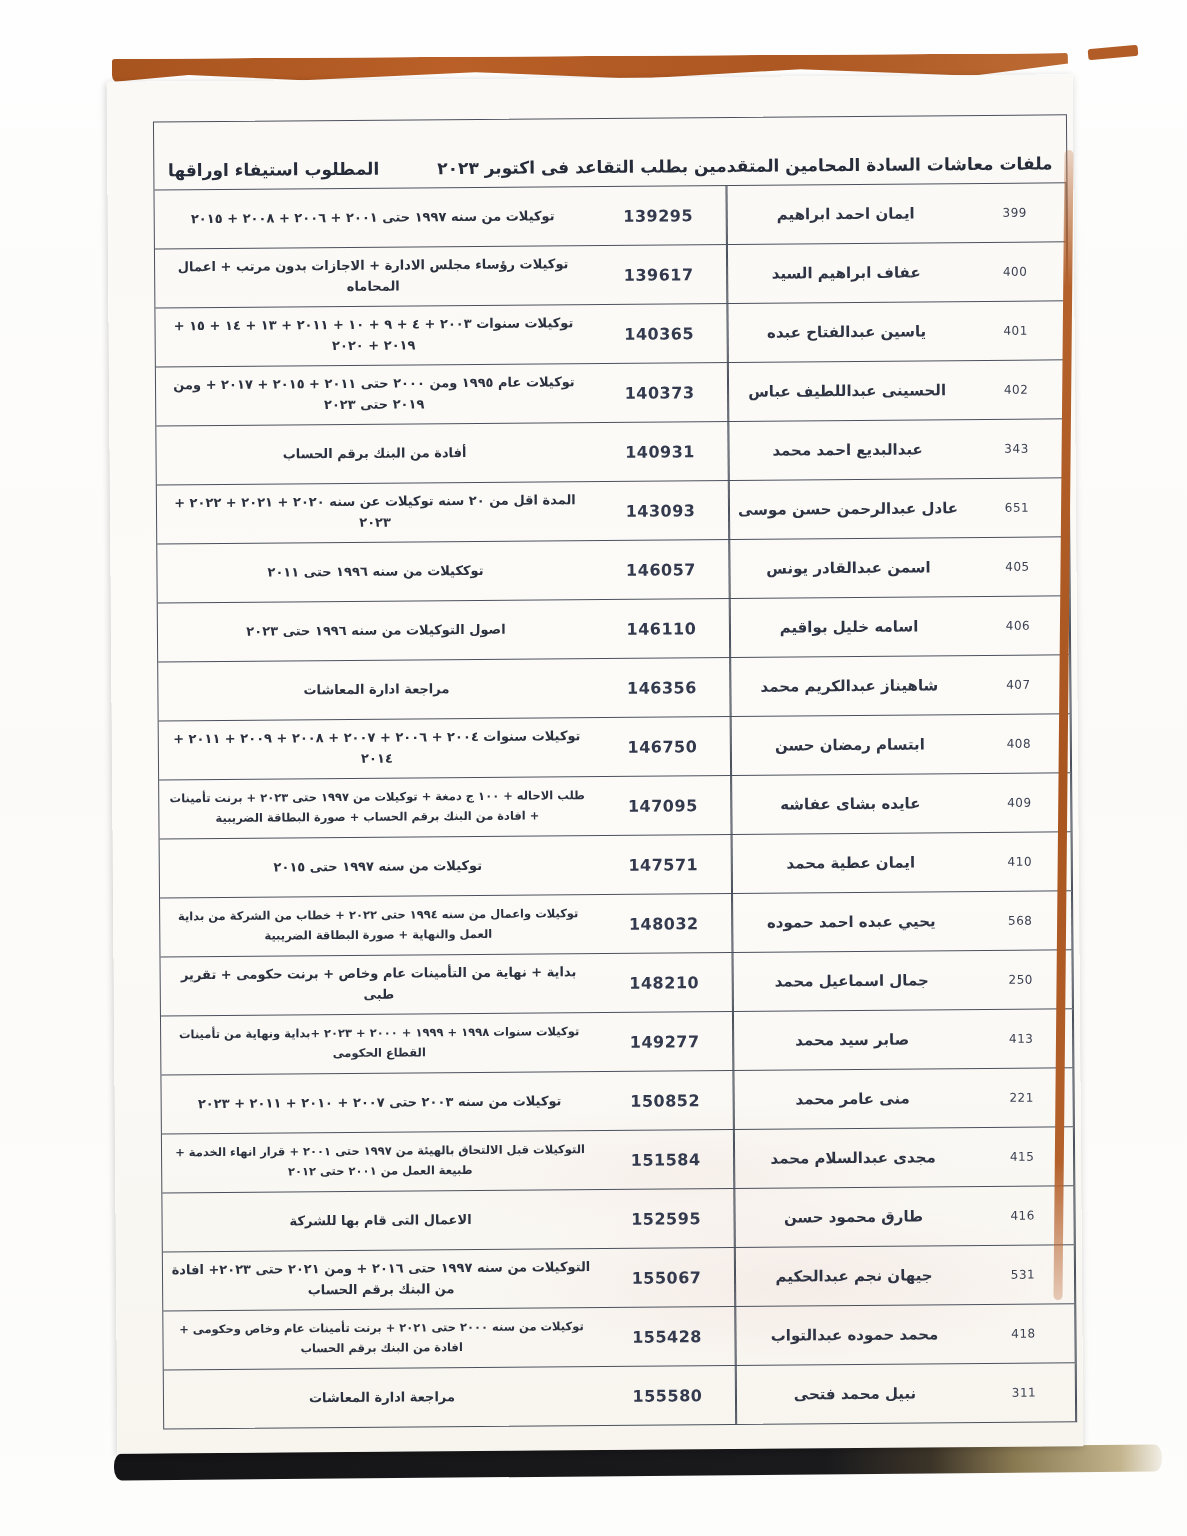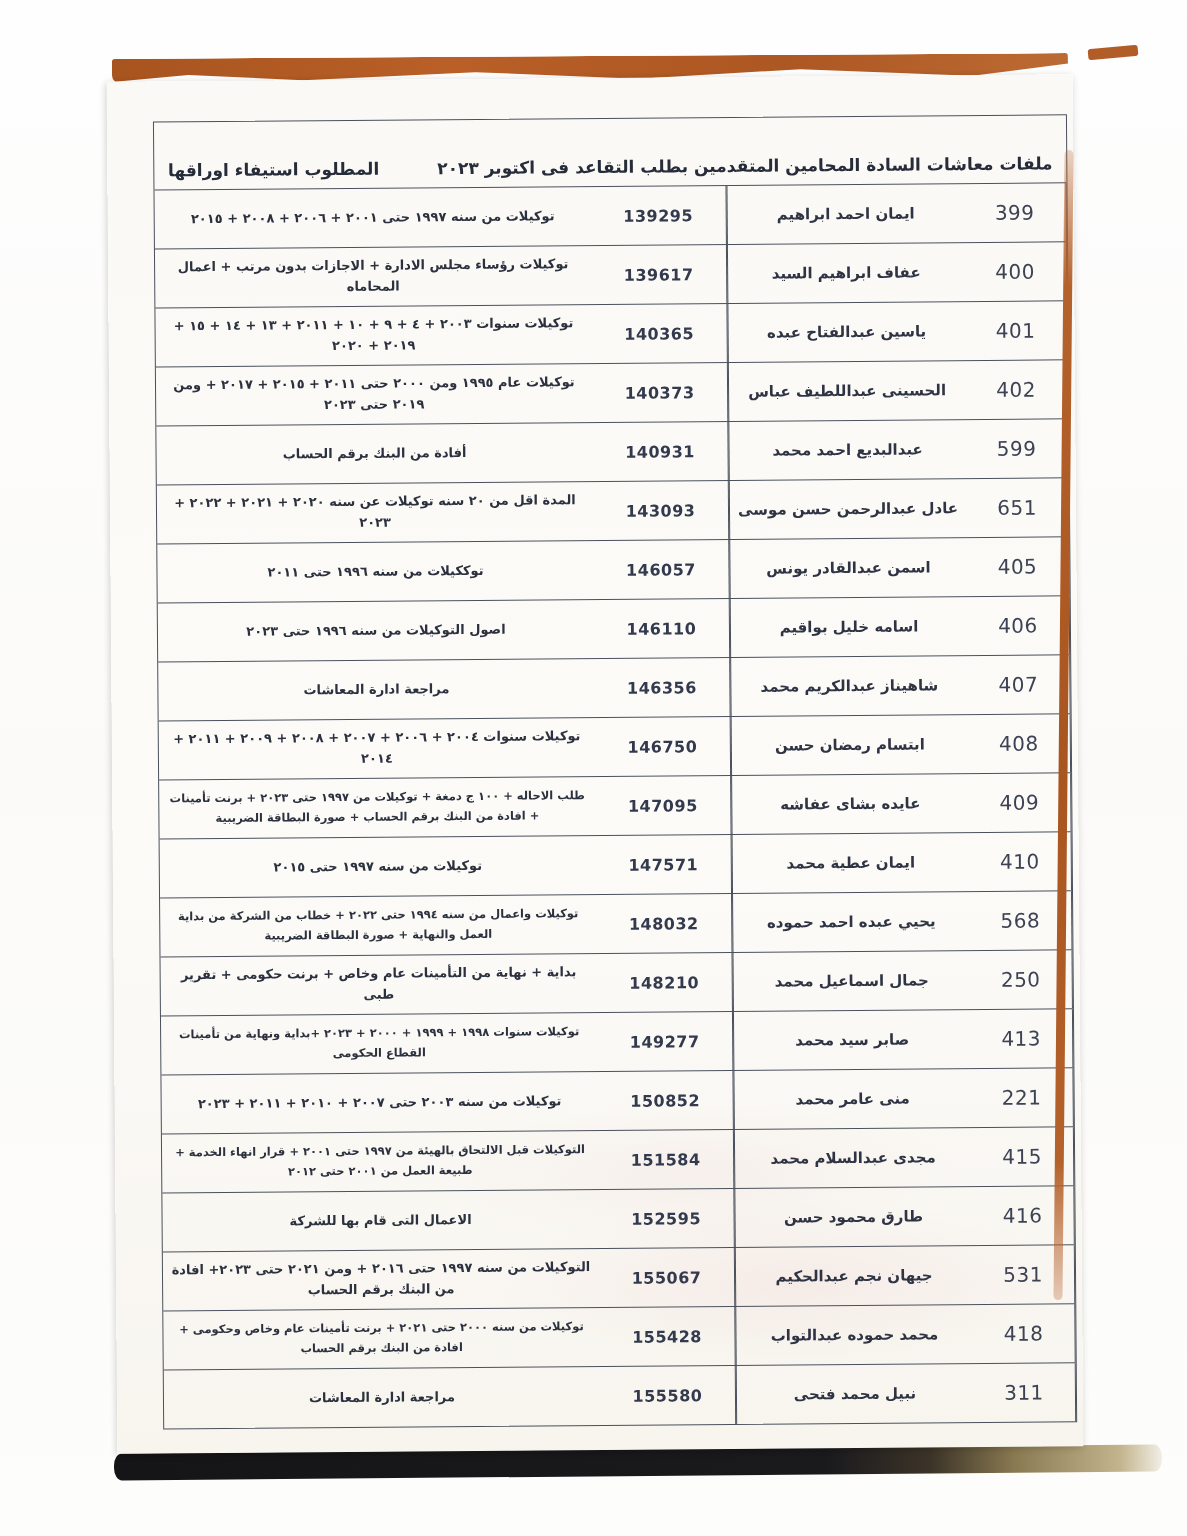--- a/index.html
+++ b/index.html
@@ -65,21 +65,21 @@
   .tr{
     flex:1 1 0;min-height:0;
     display:flex;align-items:stretch;
   }
   .tr + .tr{border-top:1px solid #4a505c;}
   .td{
     display:flex;align-items:center;justify-content:center;
     text-align:center;padding:2px 8px;overflow:hidden;
   }
   .td:not(:last-child){border-inline-end:1px solid #4a505c;}
-  .td.serial{flex:0 0 86px;font-size:20px;color:#3d4354;direction:ltr;letter-spacing:.5px;}
+  .td.serial{flex:0 0 86px;font-size:12px;color:#3d4354;direction:ltr;letter-spacing:.5px;}
   .td.name{flex:0 0 220px;font-size:15px;font-weight:700;color:#2e3443;}
   .td.file{flex:0 0 119px;font-size:16px;font-weight:700;color:#333a4e;direction:ltr;letter-spacing:.5px;}
   .td.notes{flex:1 1 auto;font-size:13px;font-weight:700;line-height:1.6;color:#2b313e;}
   .td.notes.sm{font-size:11.5px;line-height:1.7;}
 </style>
 </head>
 <body>
 
 <div class="scene">
   <div class="desk-band-top"></div>
@@ -107,21 +107,21 @@
     <div class="td serial">401</div>
     <div class="td name">ياسين عبدالفتاح عبده</div>
     <div class="td file">140365</div>
     <div class="td notes">توكيلات سنوات ٢٠٠٣ + ٤ + ٩ + ١٠ + ٢٠١١ + ١٣ + ١٤ + ١٥ + ٢٠١٩ + ٢٠٢٠</div>
   </div><div class="tr">
     <div class="td serial">402</div>
     <div class="td name">الحسينى عبداللطيف عباس</div>
     <div class="td file">140373</div>
     <div class="td notes">توكيلات عام ١٩٩٥ ومن ٢٠٠٠ حتى ٢٠١١ + ٢٠١٥ + ٢٠١٧ + ومن ٢٠١٩ حتى ٢٠٢٣</div>
   </div><div class="tr">
-    <div class="td serial">599</div>
+    <div class="td serial">343</div>
     <div class="td name">عبدالبديع احمد محمد</div>
     <div class="td file">140931</div>
     <div class="td notes">أفادة من البنك برقم الحساب</div>
   </div><div class="tr">
     <div class="td serial">651</div>
     <div class="td name">عادل عبدالرحمن حسن موسى</div>
     <div class="td file">143093</div>
     <div class="td notes">المدة اقل من ٢٠ سنه  توكيلات عن سنه ٢٠٢٠ + ٢٠٢١ + ٢٠٢٢ + ٢٠٢٣</div>
   </div><div class="tr">
     <div class="td serial">405</div>

